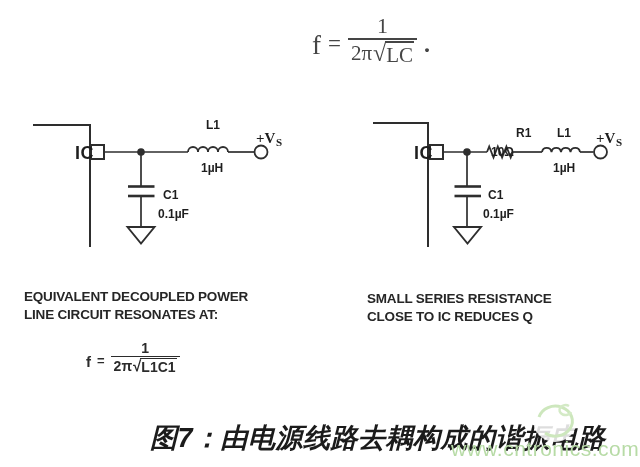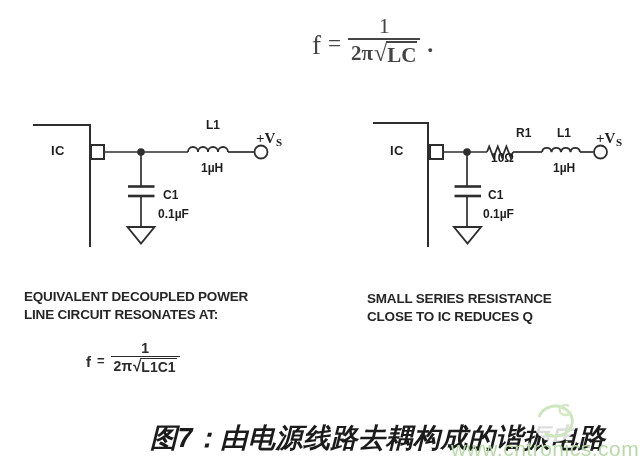--- a/index.html
+++ b/index.html
@@ -2,28 +2,28 @@
 <html><head>
 <meta charset="utf-8">
 <style>
   html,body{margin:0;padding:0;background:#ffffff;}
   .stage{
     position:relative;width:640px;height:467px;background:#ffffff;overflow:hidden;
     font-family:"Liberation Sans",sans-serif;color:#1e1e1e;
   }
   .stage svg.lineart{position:absolute;left:0;top:0;}
   .lbl{position:absolute;font-weight:bold;font-size:12px;color:#1e1e1e;white-space:nowrap;line-height:1;}
-  .lbl.ic{font-size:13px;letter-spacing:0.5px;}
+  .lbl.ic{font-size:18px;letter-spacing:0.5px;margin-left:24px;}
   .lbl.vs{font-size:15px;font-family:Liberation Serif, serif;}
   .vssub{font-size:11px;font-weight:bold;vertical-align:-3px;margin-left:0.5px;}
   
   .cap{position:absolute;font-weight:bold;font-size:13.5px;line-height:17.5px;letter-spacing:-0.2px;color:#262626;white-space:nowrap;}
   
   .frac{display:inline-flex;flex-direction:column;align-items:center;}
-  .frac .den{display:flex;align-items:flex-start;border-top:2px solid currentColor;padding:1px 3px 0 3px;line-height:1.15;font-weight:bold;}
+  .frac .den{display:flex;align-items:flex-start;border-top:2px solid currentColor;padding:1px 3px 0 3px;line-height:1.15;}
   .rad{line-height:1;margin-left:1px;}
   .radicand{display:inline-block;border-top:2px solid currentColor;padding:0 1px;margin-left:-1px;}
   .formula-top{
     position:absolute;left:312px;top:14px;display:flex;align-items:center;gap:7px;
     color:#454545;font-family:"Liberation Serif",serif;
   }
   .formula-top .ft-f{font-size:27px;margin-top:10px;}
   .formula-top .ft-eq{font-size:23px;margin-top:6px;}
   .formula-top .num{font-size:22px;line-height:24px;}
   .formula-top .den{font-size:21px;}
@@ -107,21 +107,21 @@
 
   <span class="lbl ic" style="left:51px;top:144px">IC</span>
   <span class="lbl" style="left:206px;top:119px">L1</span>
   <span class="lbl" style="left:201px;top:162px">1µH</span>
   <span class="lbl vs" style="left:256px;top:131px"><span>+V</span><span class="vssub">S</span></span>
   <span class="lbl" style="left:163px;top:189px">C1</span>
   <span class="lbl" style="left:158px;top:208px">0.1µF</span>
 
   <span class="lbl ic" style="left:390px;top:144px">IC</span>
   <span class="lbl" style="left:516px;top:127px">R1</span>
-  <span class="lbl" style="left:491px;top:152px">10Ω</span>
+  <span class="lbl" style="left:491px;top:146px">10Ω</span>
   <span class="lbl" style="left:557px;top:127px">L1</span>
   <span class="lbl" style="left:553px;top:162px">1µH</span>
   <span class="lbl vs" style="left:596px;top:131px"><span>+V</span><span class="vssub">S</span></span>
   <span class="lbl" style="left:488px;top:189px">C1</span>
   <span class="lbl" style="left:483px;top:208px">0.1µF</span>
 
   <div class="cap" style="left:367px;top:290px">
     <div>SMALL SERIES RESISTANCE</div>
     <div>CLOSE TO IC REDUCES Q</div>
   </div>

